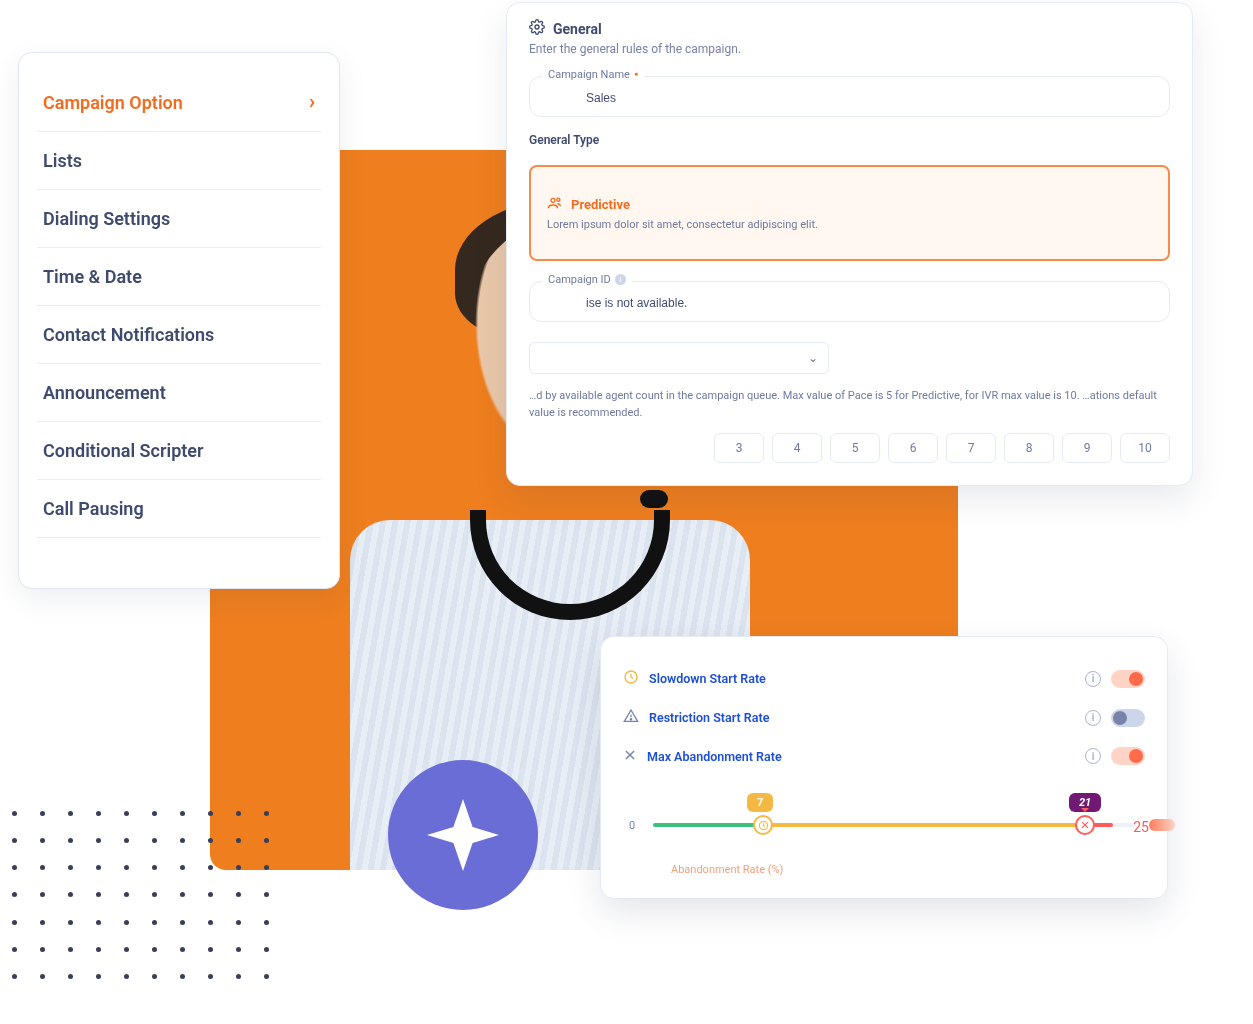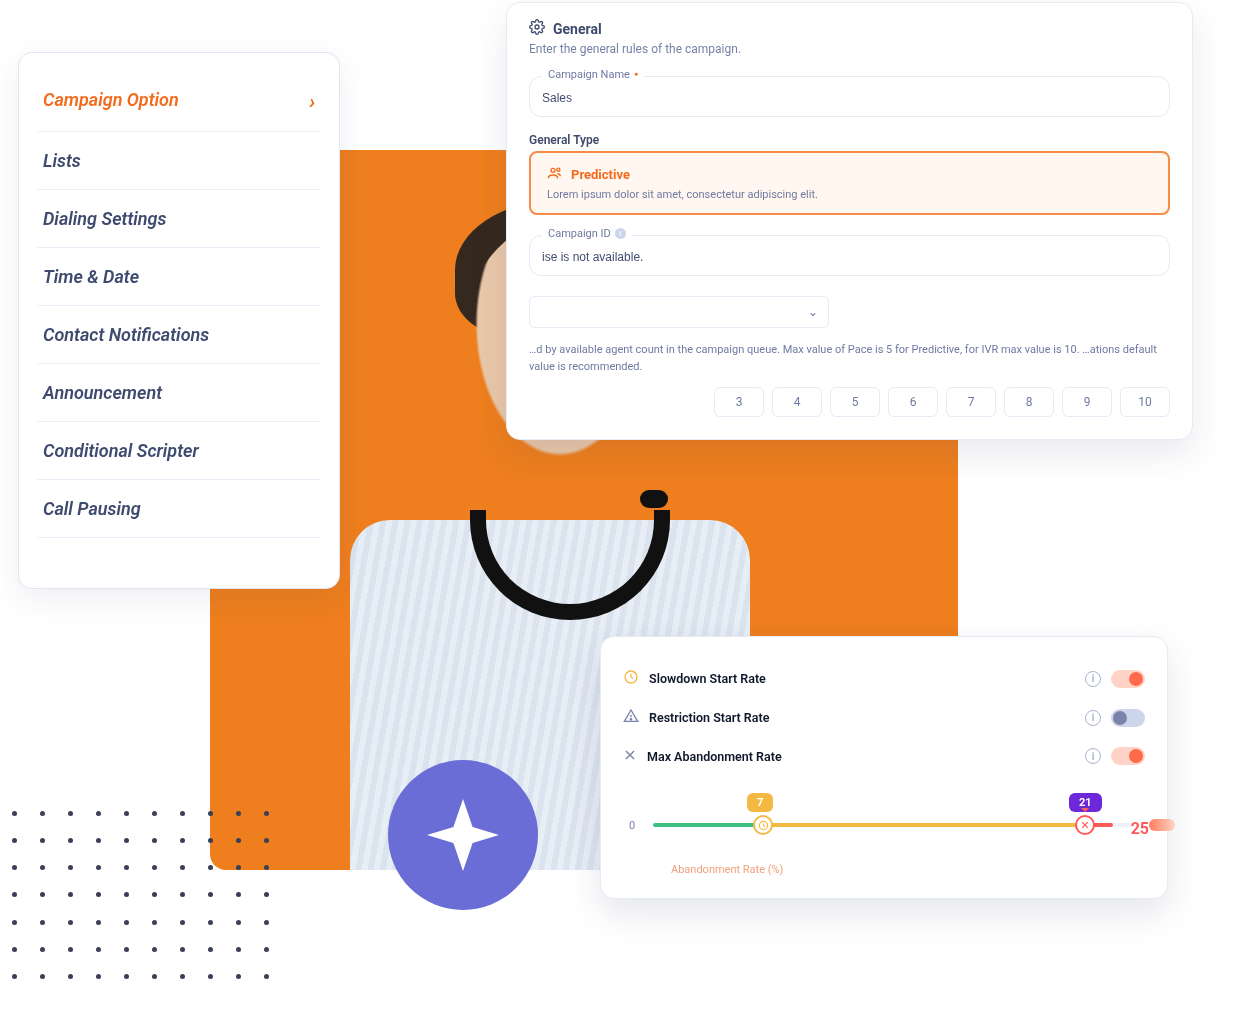--- a/index.html
+++ b/index.html
@@ -45,29 +45,28 @@
     width: 322px;
     background: #fff;
     border: 1px solid #dfe5f2;
     border-radius: 14px;
     box-shadow: 0 10px 30px rgba(40,50,90,.08);
     overflow: hidden;
     padding: 18px 18px 50px 18px;
   }
   .side-item {
     display: flex;
-    align-items: flex-start;
+    align-items: flex-end;
     justify-content: space-between;
     padding: 18px 6px;
     border-bottom: 1px solid #e9edf7;
     font-size: 18px;
     font-weight: 600;
     color: #3e4a6e;
     cursor: pointer;
-    font-style: italic;
   }
   .side-item.active { color: #f36b1c; }
   .side-item .chev {
     color: #f36b1c;
     font-size: 20px;
     font-weight: 700;
   }
 
   
   .general {
@@ -96,31 +95,31 @@
   }
   .fs-legend {
     position: absolute; top: -9px; left: 12px;
     background: #fff; padding: 0 6px;
     font-size: 11px; color: #6f7aa2;
     display: flex; align-items: center; gap: 4px;
   }
   .req { color: #f36b1c; font-size: 7px; line-height: 1; }
   .info-dot { width: 11px; height: 11px; border-radius: 50%; background: #cdd5ea; display: inline-flex; align-items: center; justify-content: center; font-size: 8px; color: #fff; }
   .fs-input {
-    width: 100%; border: none; outline: none; font-size: 12px; color: #424c72; background: transparent;
+    width: 100%; border: none; outline: none; font-size: 12px; color: #424c72; background: transparent; margin-left: 44px;
   }
 
   .subtle-label { font-size: 12px; color: #3e4a6e; font-weight: 600; margin-top: 16px; }
 
   .type-card {
     border: 2px solid #f78b49;
     background: #fff7f0;
     border-radius: 8px;
-    padding: 12px 16px;
-    margin-top: 4px;
+    padding: 28px 16px;
+    margin-top: 18px;
   }
   .type-head { display: flex; align-items: center; gap: 8px; color: #f36b1c; font-weight: 700; font-size: 13px; }
   .type-desc { font-size: 11px; color: #6f7aa2; margin-top: 4px; }
 
   .select-box {
     border: 1px solid #e6eaf4; border-radius: 6px;
     padding: 8px 10px; margin-top: 20px;
     width: 300px;
     display: flex; justify-content: flex-end; color: #6f7aa2;
   }
@@ -192,21 +191,21 @@
     background: #fff;
     border: 1px solid #e6eaf4;
     border-radius: 14px;
     box-shadow: 0 14px 34px rgba(40,50,90,.12);
     padding: 22px;
   }
   .rate-row {
     display: flex; align-items: center; justify-content: space-between;
     padding: 10px 0;
   }
-  .rate-left { display: flex; align-items: center; gap: 10px; font-size: 12.5px; color: #0f172a; font-weight: 600; }
+  .rate-left { display: flex; align-items: center; gap: 10px; font-size: 12.5px; color: #1d4ed8; font-weight: 600; }
   .rate-right { display: flex; align-items: center; gap: 10px; }
   .icircle {
     width: 16px; height: 16px; border: 1.5px solid #aab3d4; border-radius: 50%;
     display: inline-flex; align-items: center; justify-content: center;
     font-size: 10px; color: #aab3d4; font-weight: 700;
   }
   .toggle {
     width: 34px; height: 18px; border-radius: 9px; position: relative; cursor: pointer;
   }
   .toggle .knob {
@@ -232,29 +231,29 @@
     background: #fff; display:flex; align-items:center; justify-content:center;
     font-size: 11px;
   }
   .h-yellow { left: 130px; border: 2px solid #f4b942; color: #f4b942; }
   .h-red { left: 452px; border: 2px solid #ff5a5a; color: #ff5a5a; }
   .bubble {
     position: absolute; top: -2px;
     padding: 3px 10px; border-radius: 6px; color: #fff; font-size: 11px; font-weight: 700;
   }
   .b-yellow { left: 124px; background: #f4b942; }
-  .b-red { left: 446px; background: #6d28d9; }
+  .b-red { left: 446px; background: #701a75; font-style: italic; }
   .bubble::after {
     content:""; position:absolute; left:50%; bottom:-4px; transform:translateX(-50%);
     border: 4px solid transparent; border-top-color: inherit;
   }
   .b-yellow::after { border-top-color: #f4b942; }
   .b-red::after { border-top-color: #ff5a5a; }
   .axis-0 { position: absolute; top: 24px; left: 6px; font-size: 11px; color: #7a84aa; }
-  .axis-25 { position: absolute; top: 24px; right: -4px; font-size: 16px; color: #ff5a5a; font-weight: 700;}
+  .axis-25 { position: absolute; top: 24px; right: -4px; font-size: 14px; color: #ff5a5a; font-weight: 400;}
   .end-bar { position:absolute; top:24px; right: -30px; width:26px; height:12px; border-radius:6px;
     background: linear-gradient(90deg,#ff7c5b,#ffd3c6);
   }
   .slider-label { font-size: 11px; color: #f2a07a; margin-top: 8px; margin-left: 48px; }
 
   
   .svg { display:inline-block; }
 
 </style>
 </head>

